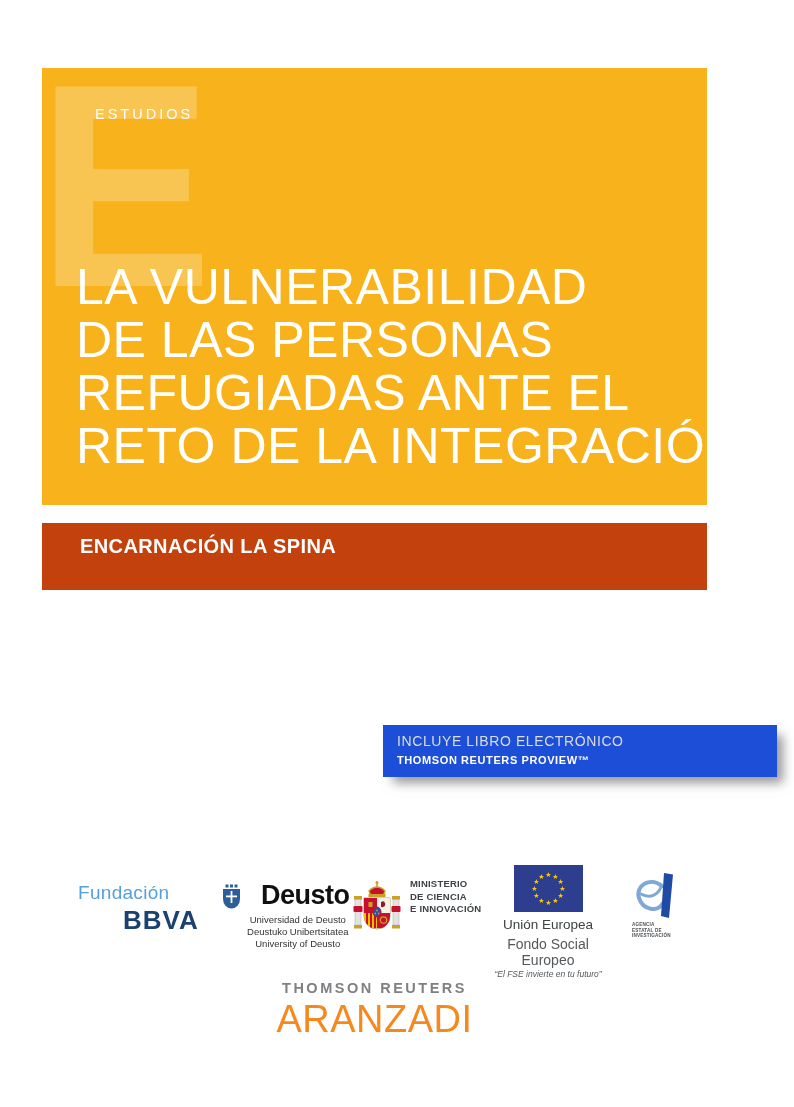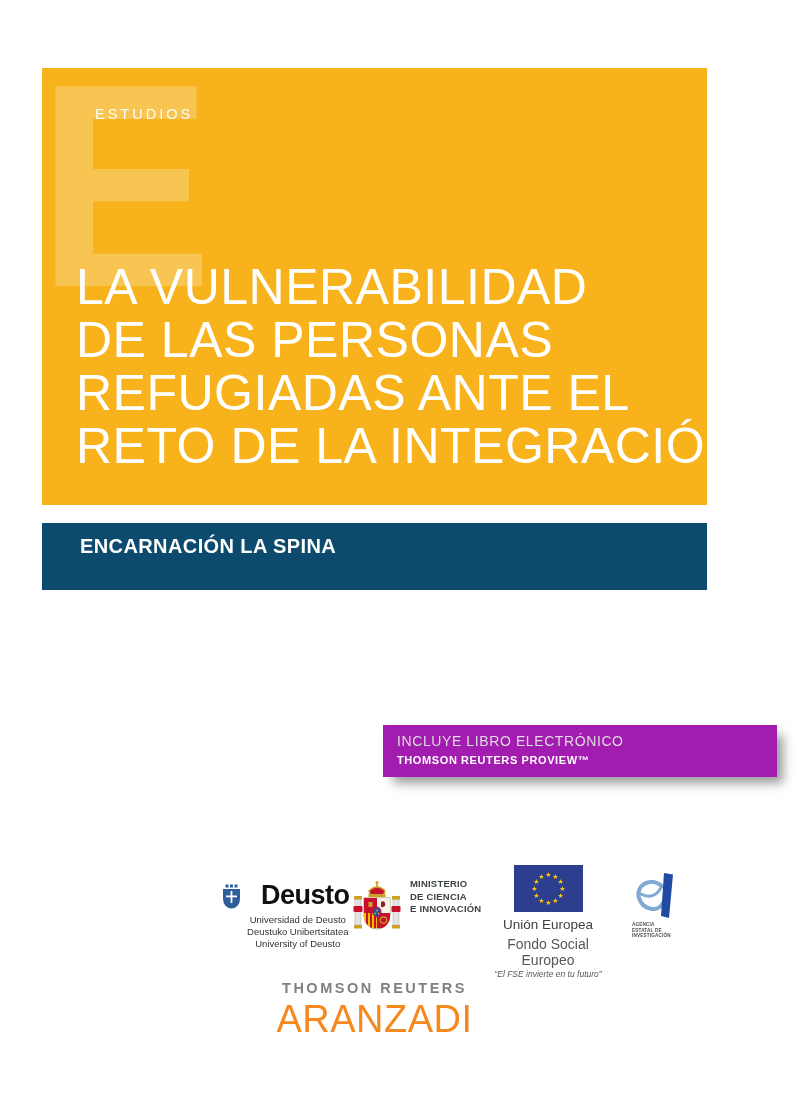--- a/index.html
+++ b/index.html
@@ -10,26 +10,26 @@
   
   .cover-block { position:absolute; left:42px; top:68px; width:665px; height:437px; background:#F8B31C; overflow:hidden; }
   .watermark { position:absolute; left:-4px; top:-28px; font-size:290px; font-weight:bold; line-height:1;
                color:rgba(255,255,255,0.24); transform:scaleX(0.9); transform-origin:left top; }
   .collection-label { position:absolute; left:53px; top:38px; font-size:14.5px; letter-spacing:3px;
                color:rgba(255,255,255,0.95); }
   .title { position:absolute; left:34px; top:193px; font-size:50px; line-height:53px; font-weight:300;
                color:#ffffff; letter-spacing:0.5px; white-space:nowrap; }
 
   
-  .author-bar { position:absolute; left:42px; top:523px; width:665px; height:67px; background:#0c4a6e;
+  .author-bar { position:absolute; left:42px; top:523px; width:665px; height:67px; background:#c2410c;
                padding:12px 0 0 38px; }
   .author-bar span { font-size:20px; font-weight:bold; color:#ffffff; letter-spacing:0.4px; }
 
   
-  .proview-badge { position:absolute; left:383px; top:725px; width:394px; height:52px; background:#a21caf;
+  .proview-badge { position:absolute; left:383px; top:725px; width:394px; height:52px; background:#1d4ed8;
                padding:7px 0 0 14px; box-shadow:8px 8px 10px -2px rgba(70,70,70,0.55); }
   .badge-line1 { font-size:14px; color:#DCDDDE; letter-spacing:0.6px; line-height:18px; }
   .badge-line2 { font-size:11px; color:#ffffff; font-weight:bold; letter-spacing:0.6px; line-height:21px; }
 
   
   .logo { position:absolute; }
   .bbva-logo { left:78px; top:882px; }
   .bbva-fundacion { font-size:19px; color:#57A0D8; letter-spacing:0.3px; }
   .bbva-word { font-size:26px; font-weight:bold; color:#1B4170; margin-left:45px; margin-top:1px; letter-spacing:1px; }
 
@@ -73,20 +73,24 @@
 
   <div class="author-bar">
     <span>ENCARNACIÓN LA SPINA</span>
   </div>
 
   <div class="proview-badge">
     <div class="badge-line1">INCLUYE LIBRO ELECTRÓNICO</div>
     <div class="badge-line2">THOMSON REUTERS PROVIEW™</div>
   </div>
 
+  <div class="logo bbva-logo">
+    <div class="bbva-fundacion">Fundación</div>
+    <div class="bbva-word">BBVA</div>
+  </div>
 
   <div class="logo deusto-logo">
     <div class="deusto-top">
       <svg width="19" height="28" viewBox="0 0 19 28">
         <path d="M1 1 h17 v16 a8.5 9.5 0 0 1 -17 0 z" fill="#2D5E99"></path>
         <rect x="1" y="1" width="17" height="6" fill="#ffffff"></rect>
         <rect x="3.5" y="2.5" width="3" height="3" fill="#2D5E99"></rect>
         <rect x="8" y="2.5" width="3" height="3" fill="#2D5E99"></rect>
         <rect x="12.5" y="2.5" width="3" height="3" fill="#2D5E99"></rect>
         <rect x="8.6" y="9" width="1.8" height="12" fill="#ffffff"></rect>

